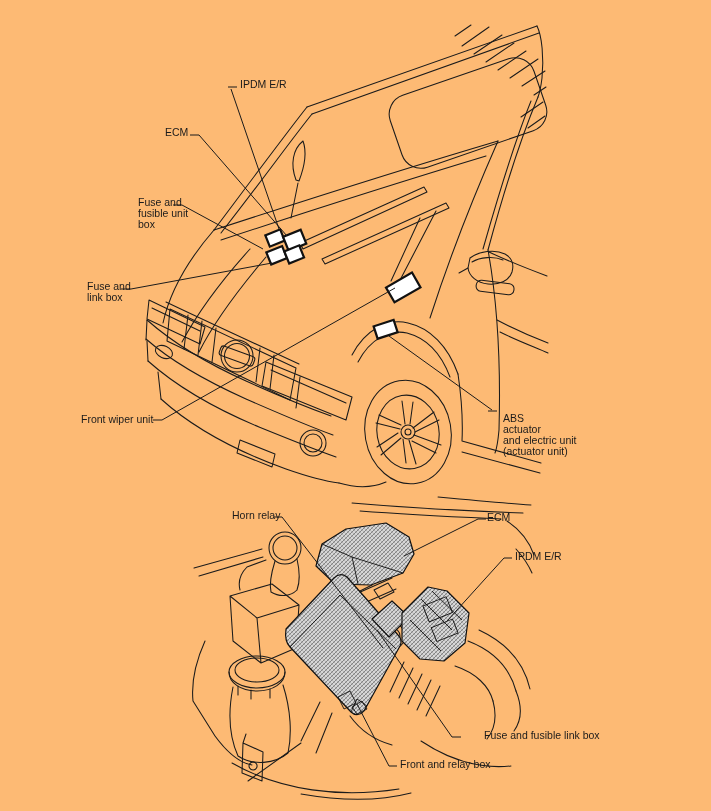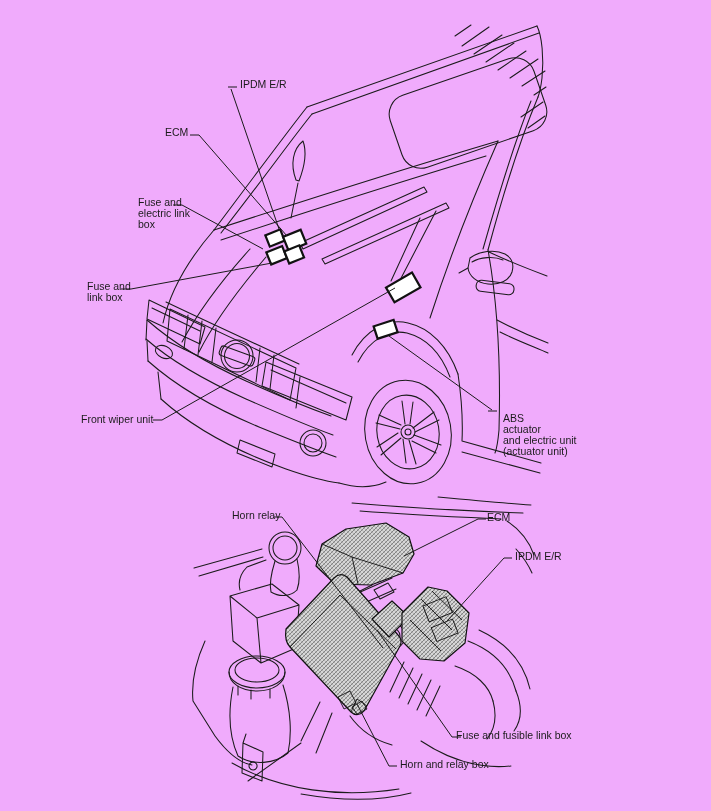--- a/index.html
+++ b/index.html
@@ -1,17 +1,17 @@
 <!DOCTYPE html>
 <html><head>
 <meta charset="utf-8">
 <style>
   html,body{margin:0;padding:0;background:#ffffff;}
   body{width:711px;height:811px;overflow:hidden;}
-  .stage{position:relative;width:711px;height:811px;background:#f0abfc;
+  .stage{position:relative;width:711px;height:811px;background:#fdba74;
          font-family:"Liberation Sans",sans-serif;color:#1b1b1b;}
   .stage svg{position:absolute;left:0;top:0;}
   .lbl{position:absolute;font-size:10.5px;line-height:11px;white-space:nowrap;}
 </style>
 </head>
 <body>
 
 <div class="stage">
 
 <svg width="711" height="811" viewBox="0 0 711 811">
@@ -164,37 +164,37 @@
     <path d="M452 737 H461 M452 737 L377 630"></path>
     <path d="M389 766 H397 M389 766 L357 704"></path>
   </g>
 </svg>
 
   <div class="lbl" style="left:240px;top:79px">IPDM E/R</div>
   <div class="lbl" style="left:165px;top:127px">ECM</div>
 
   <div class="lbl" style="left:138px;top:197px">
     <div>Fuse and</div>
-    <div>electric link</div>
+    <div>fusible unit</div>
     <div>box</div>
   </div>
 
   <div class="lbl" style="left:87px;top:281px">
     <div>Fuse and</div>
     <div>link box</div>
   </div>
 
   <div class="lbl" style="left:81px;top:414px">Front wiper unit</div>
 
   <div class="lbl" style="left:503px;top:413px">
     <div>ABS</div>
     <div>actuator</div>
     <div>and electric unit</div>
     <div>(actuator unit)</div>
   </div>
 
   <div class="lbl" style="left:232px;top:510px">Horn relay</div>
   <div class="lbl" style="left:487px;top:512px">ECM</div>
   <div class="lbl" style="left:515px;top:551px">IPDM E/R</div>
-  <div class="lbl" style="left:456px;top:730px">Fuse and fusible link box</div>
-  <div class="lbl" style="left:400px;top:759px">Horn and relay box</div>
+  <div class="lbl" style="left:484px;top:730px">Fuse and fusible link box</div>
+  <div class="lbl" style="left:400px;top:759px">Front and relay box</div>
 
 </div>
 
 </body></html>

